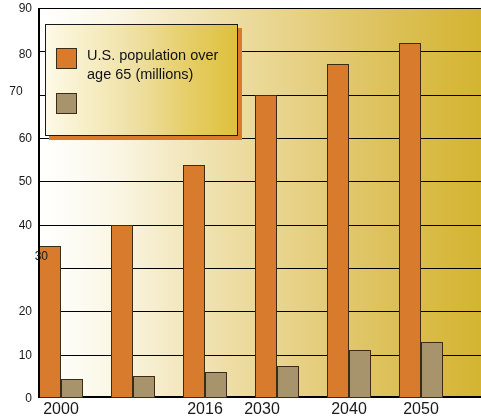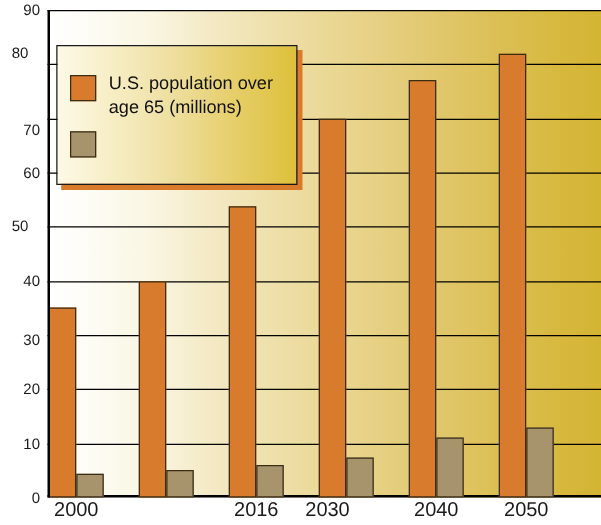--- a/index.html
+++ b/index.html
@@ -106,21 +106,21 @@
     background: #d87b2c;
   }
   .bar-ad {
     background: #a8946c;
   }
 
   
   #legend {
     position: absolute;
     left: 45px;
-    top: 36px;
+    top: 24px;
     width: 193px;
     height: 112px;
     box-sizing: border-box;
   }
   #legend-shadow {
     position: absolute;
     left: 4px;
     top: 4px;
     width: 193px;
     height: 112px;
@@ -201,26 +201,26 @@
         <div class="bar bar-ad" title="U.S. population with AD (millions) 2050: 13" style="left: 383px; width: 22px; height: 56.3333px; background: rgb(168, 148, 108);"></div>
       </div>
   </div>
 
   <div id="y-axis-line"></div>
 
   <div id="y-ticks">
       <div class="y-tick-label" style="top: 398px;">0</div>
       <div class="y-tick-label" style="top: 354.667px;">10</div>
       <div class="y-tick-label" style="top: 311.333px;">20</div>
-      <div class="y-tick-label" style="top: 272px;">30</div>
+      <div class="y-tick-label" style="top: 256px; padding-left: 16px;">30</div>
       <div class="y-tick-label" style="top: 224.667px; text-align: right;">40</div>
-      <div class="y-tick-label" style="top: 181.333px; text-align: center;">50</div>
+      <div class="y-tick-label" style="top: 181.333px;">50</div>
       <div class="y-tick-label" style="top: 138px;">60</div>
-      <div class="y-tick-label" style="top: 104px;">70</div>
-      <div class="y-tick-label" style="top: 42px; text-align: center;">80</div>
+      <div class="y-tick-label" style="top: 91px; text-align: center;">70</div>
+      <div class="y-tick-label" style="top: 54px;">80</div>
       <div class="y-tick-label" style="top: 8px;">90</div>
     </div>
 
   <div id="x-ticks">
       <div class="x-tick-label" style="left: 61px;">2000</div>
       <div class="x-tick-label" style="left: 133px; margin-top: 25px;">2010</div>
       <div class="x-tick-label" style="left: 205px;">2016</div>
       <div class="x-tick-label" style="left: 262px;">2030</div>
       <div class="x-tick-label" style="left: 349px;">2040</div>
       <div class="x-tick-label" style="left: 421px;">2050</div>

